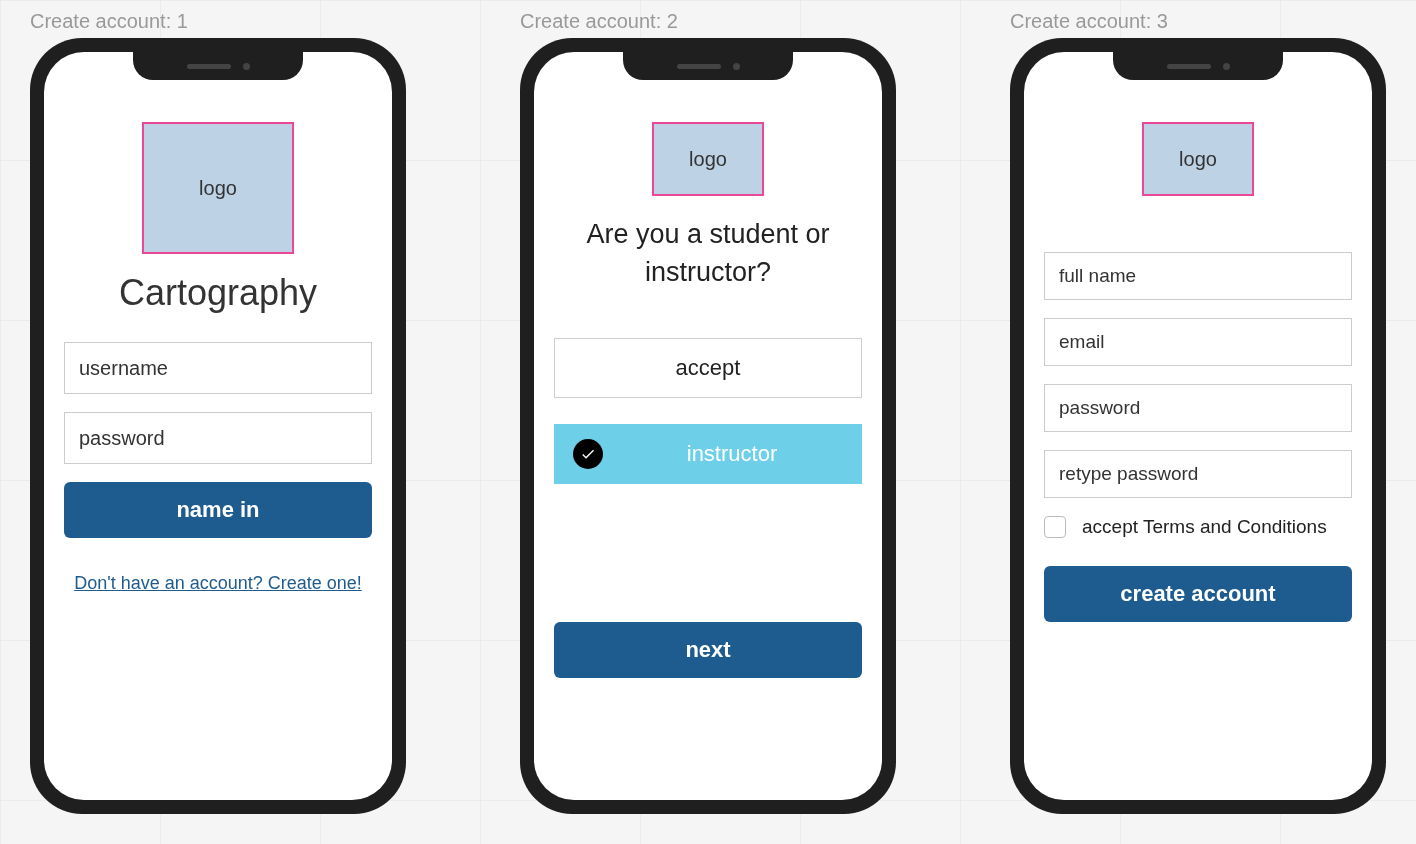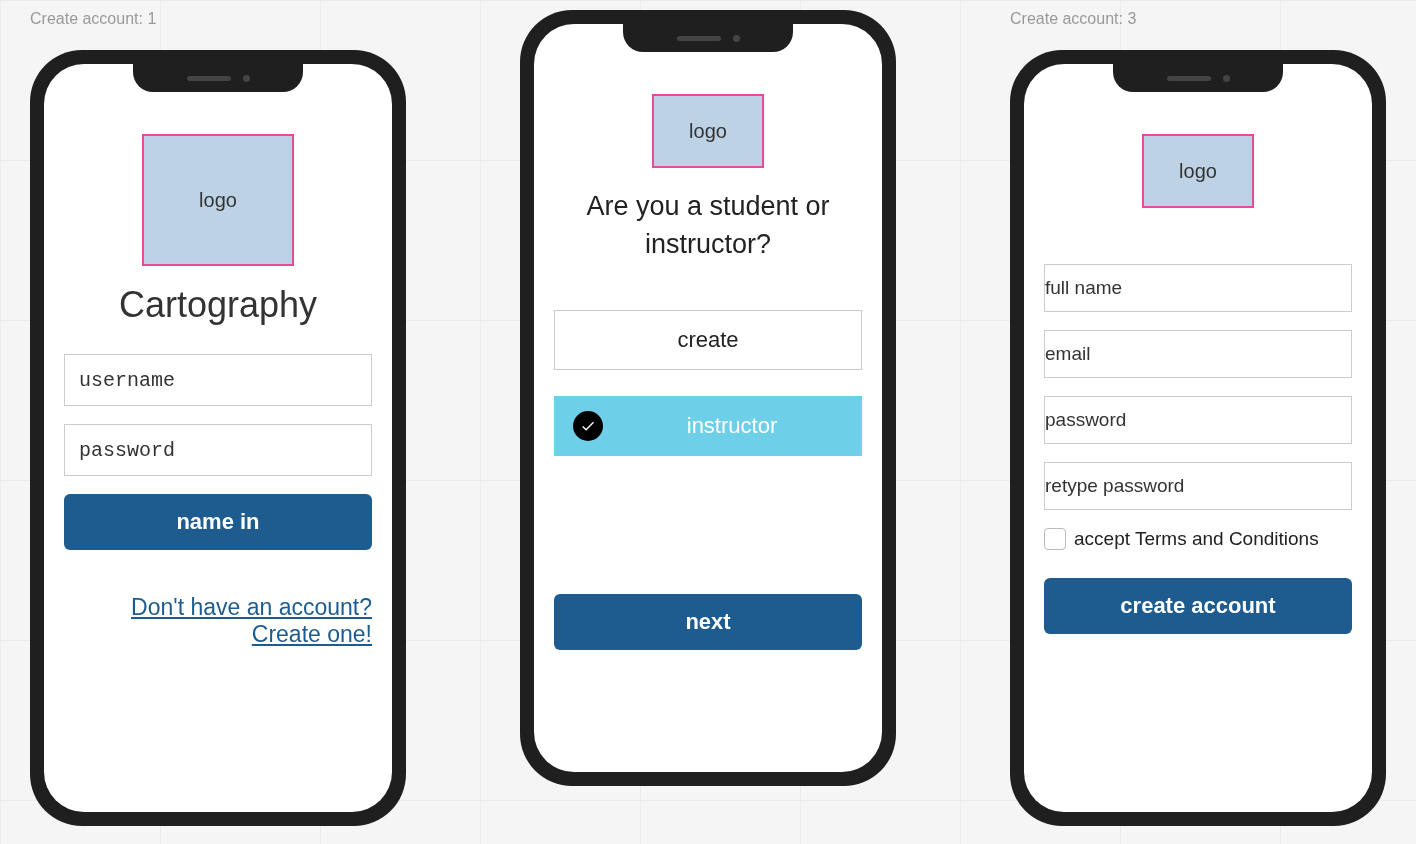--- a/index.html
+++ b/index.html
@@ -18,22 +18,22 @@
       height: 844px;
       position: relative;
     }
     .frame-wrap {
       position: absolute;
       display: flex;
       flex-direction: column;
     }
     .frame-label {
       color: #999;
-      font-size: 16px;
-      margin-bottom: 22px;
+      font-size: 20px;
+      margin-bottom: 5px;
       font-weight: 400;
     }
     .phone {
       width: 376px;
       height: 776px;
       background: #1f1f1f;
       border-radius: 52px;
       padding: 14px;
       position: relative;
     }
@@ -112,30 +112,30 @@
     }
     .text-input {
       width: 100%;
       height: 52px;
       border: 1px solid #ccc;
       padding: 0 14px;
       font-size: 20px;
       color: #333;
       background: #fff;
       margin-bottom: 18px;
-      font-family: Liberation Mono, monospace;
+      font-family: Liberation Sans, sans-serif;
     }
     .text-input::placeholder {
       color: #333;
     }
     .text-input-dense {
       width: 100%;
       height: 48px;
       border: 1px solid #ccc;
-      padding: 0 0;
+      padding: 0 14px;
       font-size: 19px;
       color: #333;
       background: #fff;
       margin-bottom: 18px;
       font-family: inherit;
     }
     .text-input-dense::placeholder {
       color: #333;
     }
     .primary-btn {
@@ -146,23 +146,23 @@
       border: none;
       border-radius: 6px;
       font-size: 22px;
       font-weight: 600;
       cursor: pointer;
       font-family: inherit;
     }
     .link-text {
       color: #1e5c8f;
       text-decoration: underline;
-      text-align: right;
-      font-size: 23px;
-      margin-top: 44px;
+      text-align: center;
+      font-size: 18px;
+      margin-top: 35px;
       cursor: pointer;
     }
     .option-btn {
       width: 100%;
       height: 60px;
       border: 1px solid #ccc;
       background: #fff;
       font-size: 22px;
       color: #222;
       display: flex;
@@ -190,21 +190,21 @@
       justify-content: center;
     }
     .check-circle svg {
       width: 16px;
       height: 16px;
       fill: #fff;
     }
     .checkbox-row {
       display: flex;
       align-items: center;
-      gap: 8px;
+      gap: 16px;
       margin-bottom: 28px;
     }
     .checkbox {
       width: 22px;
       height: 22px;
       border: 1.5px solid #bbb;
       border-radius: 4px;
       background: #fff;
       cursor: pointer;
     }
@@ -234,30 +234,31 @@
       <div class="app-title">Cartography</div>
       <input class="text-input" type="text" placeholder="username" style="">
       <input class="text-input" type="password" placeholder="password" style="">
       <button class="primary-btn">name in</button>
       <div class="link-text">Don't have an account? Create one!</div>
     </div>
   </div>
 </div>
 
 <div class="frame-wrap" style="left:520px; top:10px;">
+  <div class="frame-label">Create account: 2</div>
   <div class="phone">
     <div class="phone-screen">
       <div class="notch">
         <div class="notch-speaker"></div>
           <div class="notch-dot"></div>
       </div>
       <div class="logo-box logo-small">logo</div>
       <div class="question">Are you a student or instructor?</div>
       <div class="option-btn">
-        <span>create</span>
+        <span>accept</span>
       </div>
       <div class="option-btn selected">
         <div class="check-circle">
           <svg viewBox="0 0 24 24">
               <path d="M9 16.2 4.8 12l-1.4 1.4L9 19 21 7l-1.4-1.4z"></path>
             </svg>
         </div>
         <span>instructor</span>
       </div>
       <div class="spacer"></div>

